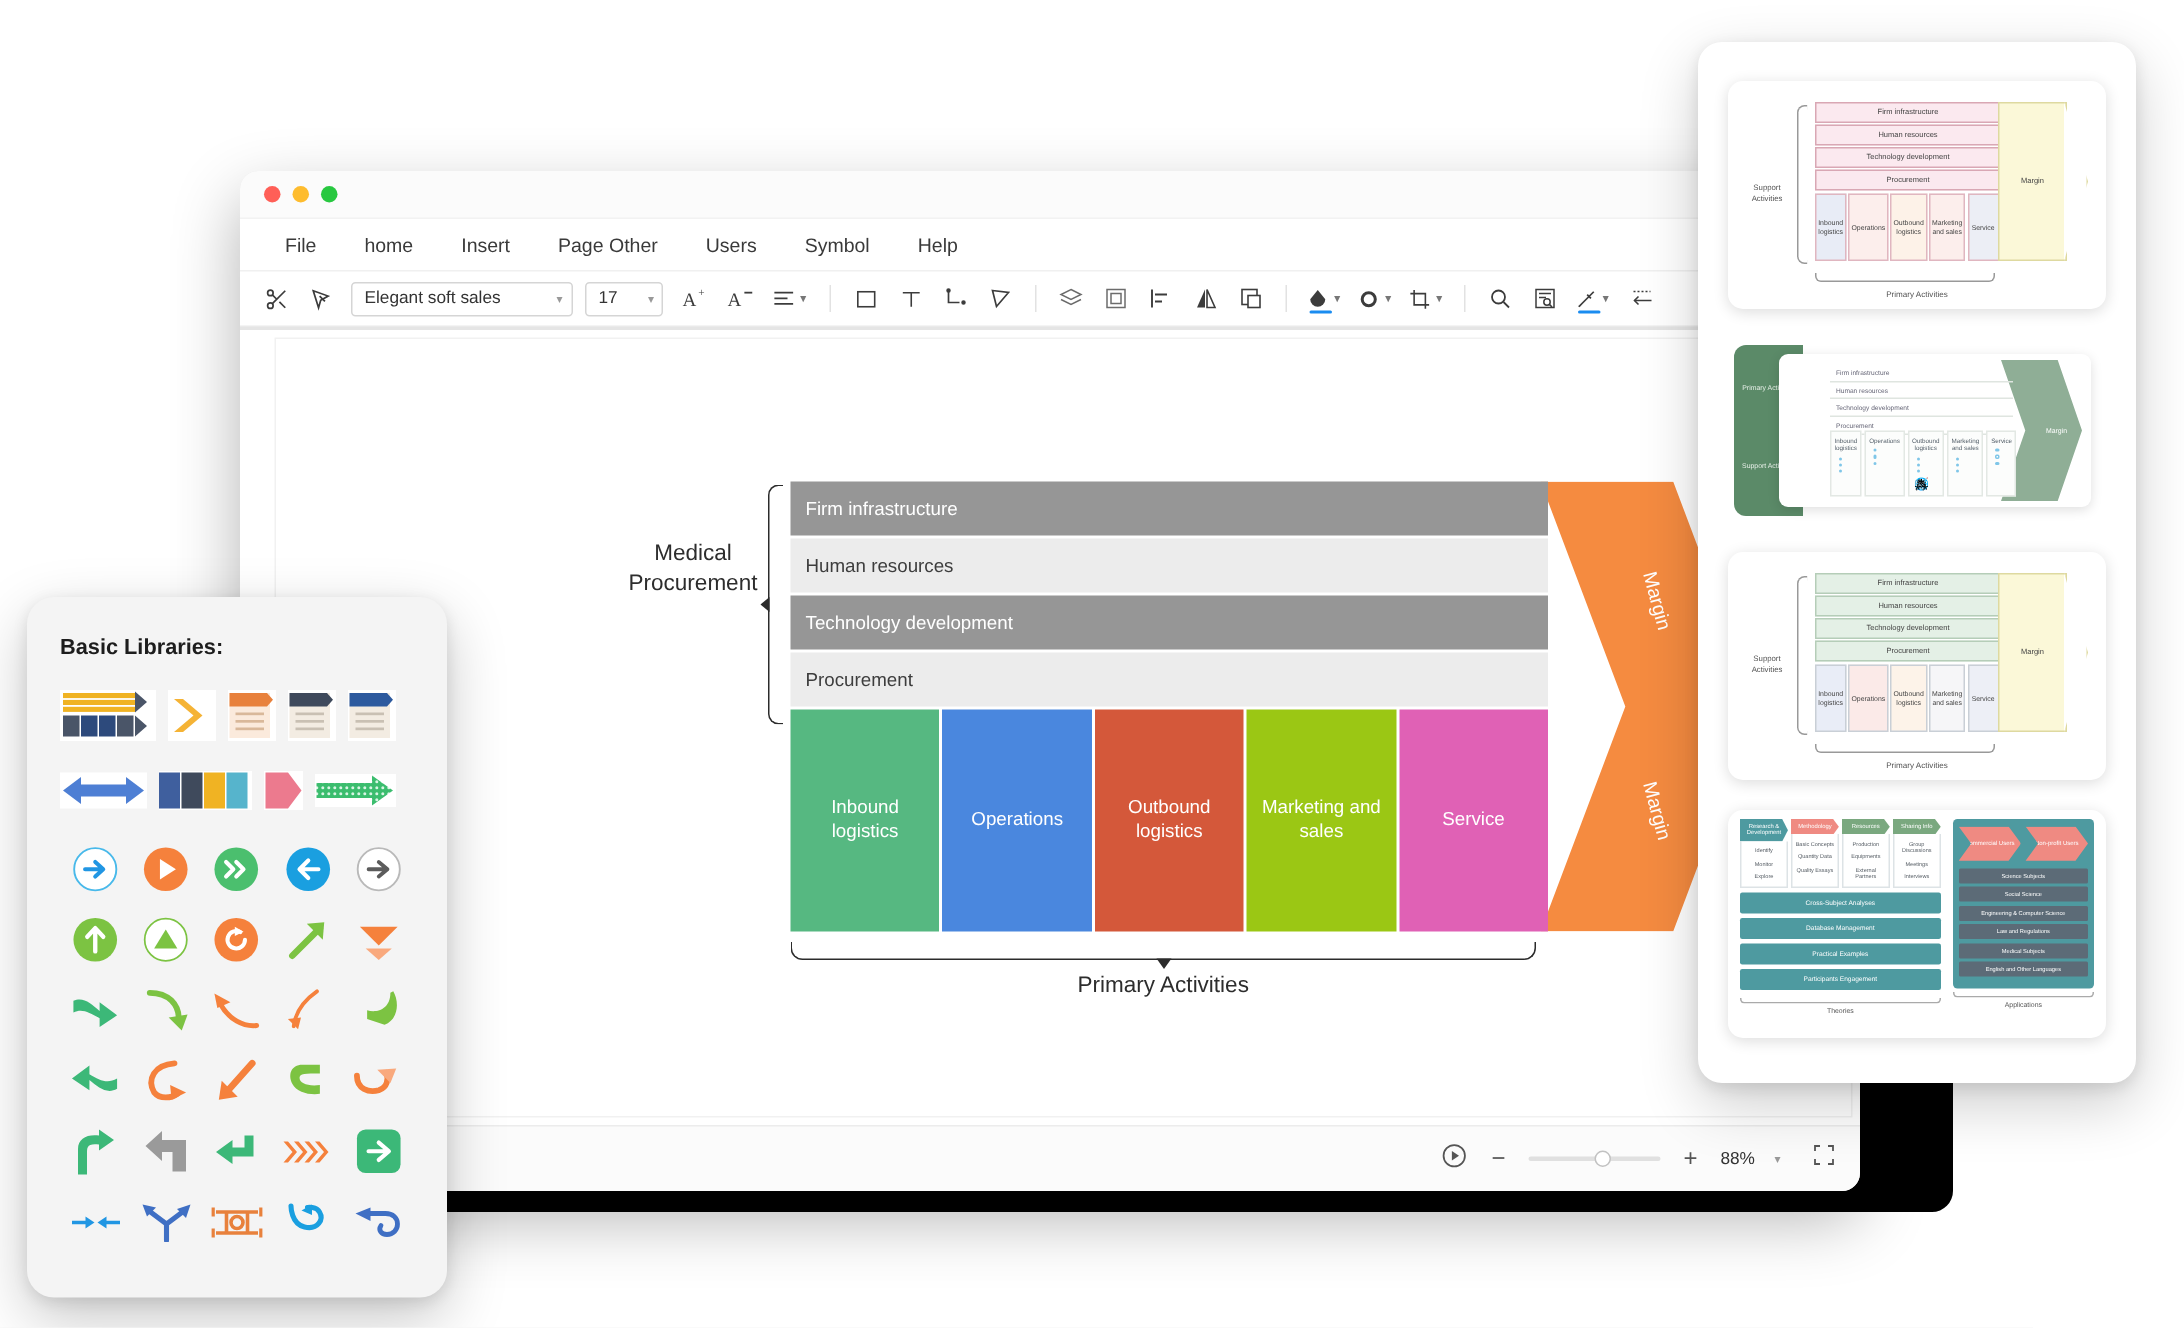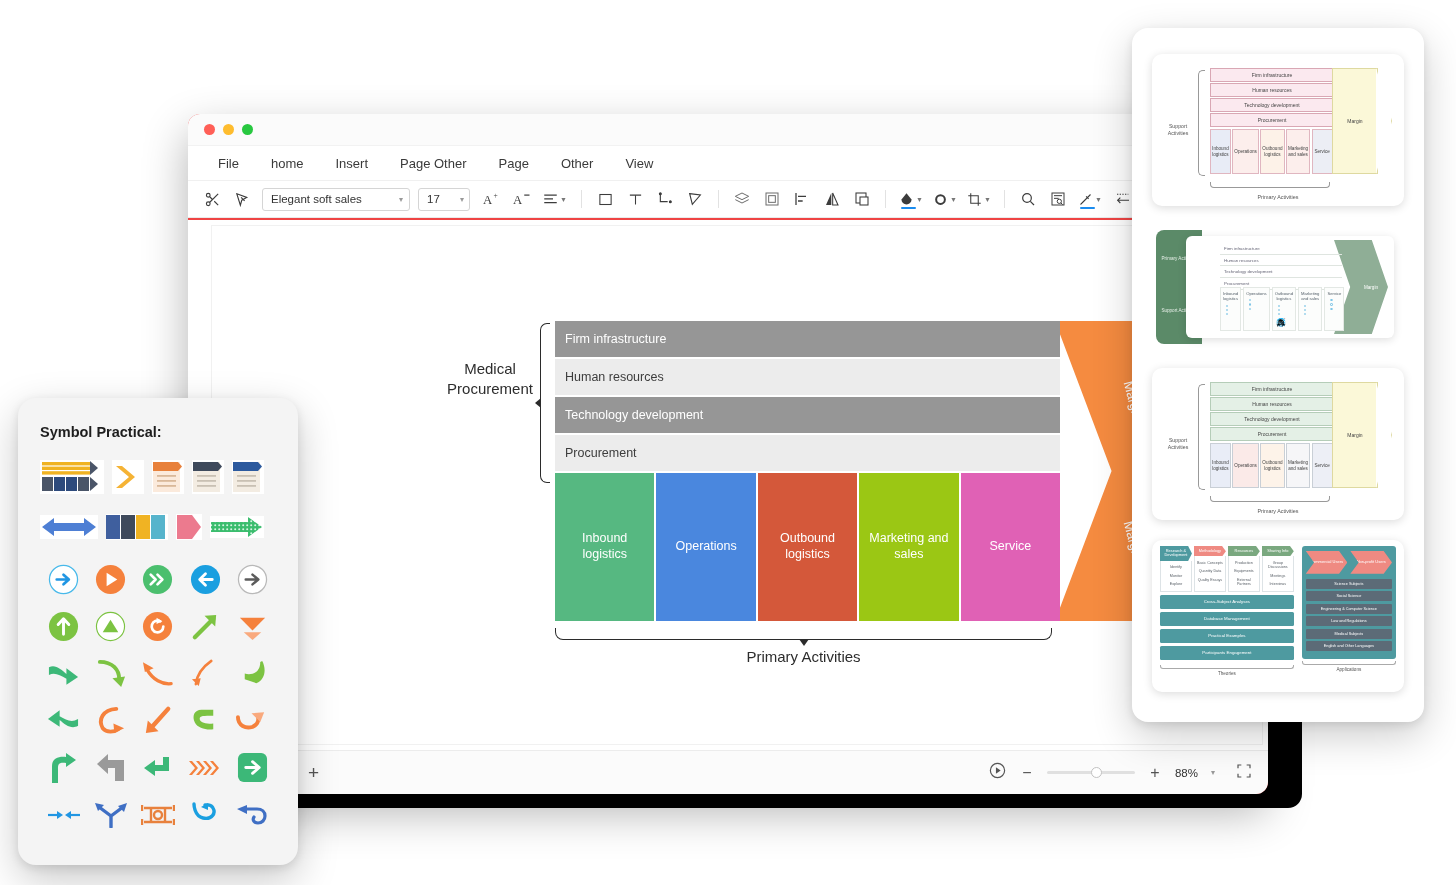--- a/index.html
+++ b/index.html
@@ -130,23 +130,23 @@
   }
   .c4-ritem {
     background:#5c6b77; color:#fff; font-size:3.8px; text-align:center;
     padding:3px 1px; margin-bottom:2.5px; border-radius:1px;
   }
   .c4-fb { flex:1; text-align:center; font-size:4.6px; color:#555; padding-top:2px; }
   .c4-fb .fbr { height:4px; border:0.8px solid #aaa; border-top:none; border-radius:0 0 3px 3px; margin-bottom:2px; }
 
   
   .app {
-    position: absolute; left: 188px; top: 114px;
+    position: absolute; left: 160px; top: 114px;
     width: 1080px; height: 680px;
-    background: #ef4444; border-radius: 12px;
+    background: #e5e5e5; border-radius: 12px;
     box-shadow: 0 18px 45px rgba(0,0,0,.30);
     overflow: hidden; z-index: 20;
   }
   .titlebar {
     height: 32px; background:#fbfbfb; display:flex; align-items:center;
     padding-left: 16px; gap: 8px; border-bottom:1px solid #f2f2f2;
   }
   .dot { width:11px; height:11px; border-radius:50%; }
   .dot.r{background:#ff5f57;} .dot.y{background:#febc2e;} .dot.g{background:#28c840;}
 
@@ -464,23 +464,23 @@
       <div class="dot r"></div>
       <div class="dot y"></div>
       <div class="dot g"></div>
     </div>
 
     <div class="menubar">
       <div class="menu-item">File</div>
       <div class="menu-item">home</div>
       <div class="menu-item">Insert</div>
       <div class="menu-item">Page Other</div>
-      <div class="menu-item">Page</div>
-      <div class="menu-item">Other</div>
-      <div class="menu-item">View</div>
+      <div class="menu-item">Users</div>
+      <div class="menu-item">Symbol</div>
+      <div class="menu-item">Help</div>
     </div>
 
     <div class="toolbar">
 
       <div class="tb">
         <svg width="17" height="17" viewBox="0 0 24 24" fill="none" stroke="#3c3c3c" stroke-width="1.6">
           <circle cx="6" cy="6" r="2.6"></circle>
             <circle cx="6" cy="18" r="2.6"></circle>
           <line x1="20" y1="4" x2="8.1" y2="15.9"></line>
             <line x1="14.5" y1="14.5" x2="20" y2="20"></line>
@@ -711,21 +711,21 @@
               <path d="M21 16 V21 H16"></path>
               <path d="M8 21 H3 V16"></path>
           </svg>
         </span>
       </div>
     </div>
 
   </div>
 
   <div class="sym">
-    <div class="sym-title">Symbol Practical:</div>
+    <div class="sym-title">Basic Libraries:</div>
 
     <div class="sym-row1">
       <span class="sw" style="width:64px;height:34px">
         <svg width="64" height="34" viewBox="0 0 64 34">
           <rect x="2" y="2" width="48" height="3.4" fill="#f0b323"></rect>
             <rect x="2" y="6.6" width="48" height="3.4" fill="#f0b323"></rect>
           <rect x="2" y="11.2" width="48" height="3.4" fill="#f0b323"></rect>
           <path d="M50 1 L58 8 L50 15 Z" fill="#4a5568"></path>
           <rect x="2" y="17" width="11" height="14" fill="#4a5568"></rect>
             <rect x="14" y="17" width="11" height="14" fill="#2d4a7c"></rect>

